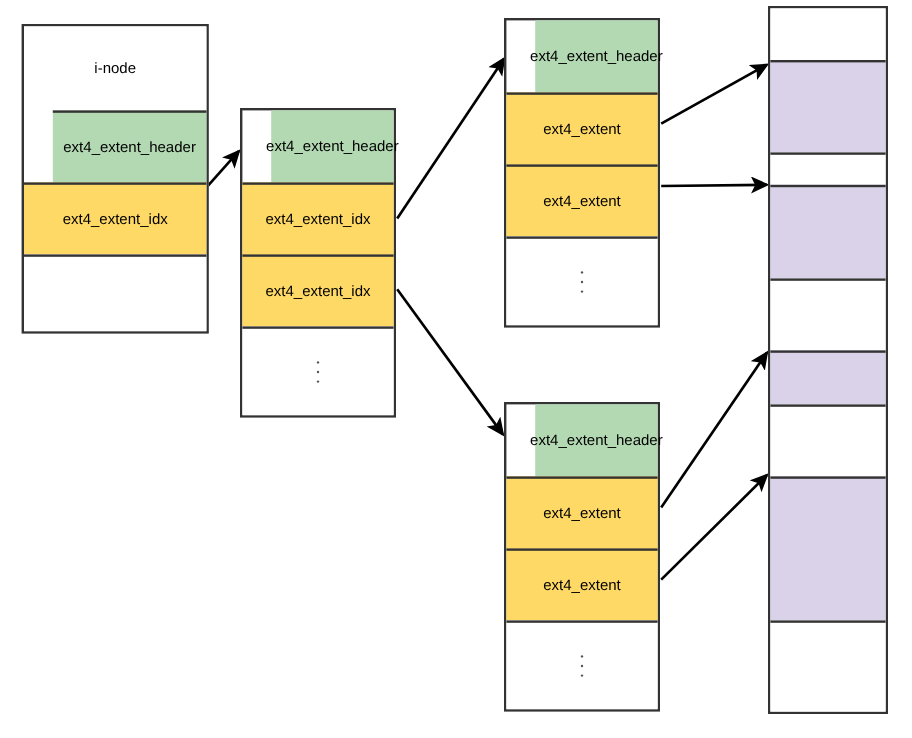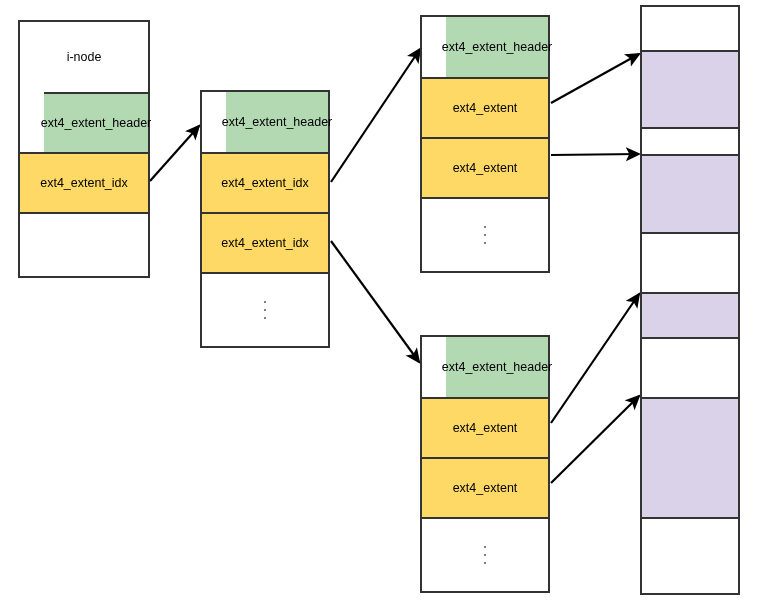--- a/index.html
+++ b/index.html
@@ -82,21 +82,21 @@
         <line x1="150" y1="181" x2="199" y2="126" stroke="#000000" stroke-width="2.2" marker-end="url(#arrowhead)"></line>
         <line x1="331" y1="182" x2="420" y2="49" stroke="#000000" stroke-width="2.2" marker-end="url(#arrowhead)"></line>
         <line x1="331" y1="241" x2="419" y2="362" stroke="#000000" stroke-width="2.2" marker-end="url(#arrowhead)"></line>
         <line x1="551" y1="103" x2="639" y2="54" stroke="#000000" stroke-width="2.2" marker-end="url(#arrowhead)"></line>
         <line x1="551" y1="155" x2="639" y2="154" stroke="#000000" stroke-width="2.2" marker-end="url(#arrowhead)"></line>
         <line x1="551" y1="423" x2="639" y2="294" stroke="#000000" stroke-width="2.2" marker-end="url(#arrowhead)"></line>
         <line x1="551" y1="483" x2="639" y2="396" stroke="#000000" stroke-width="2.2" marker-end="url(#arrowhead)"></line>
       </g>
   </svg>
   <div id="blocks-layer">
-      <div class="block" style="left: 18px; top: 20px; width: 132px; height: 258px;">
+      <div class="block" style="left: 18px; top: 20px; width: 156px; height: 258px;">
         <div class="cell cell-white" style="top: 0px; height: 70px;">
           <span>i-node</span>
         </div>
         <div class="cell cell-green sep-top" style="top: 70px; height: 60px;">
           <span>ext4_extent_header</span>
         </div>
         <div class="cell cell-yellow sep-top" style="top: 130px; height: 60px;">
           <span>ext4_extent_idx</span>
         </div>
         <div class="cell cell-white sep-top" style="top: 190px; height: 64px;"></div>

